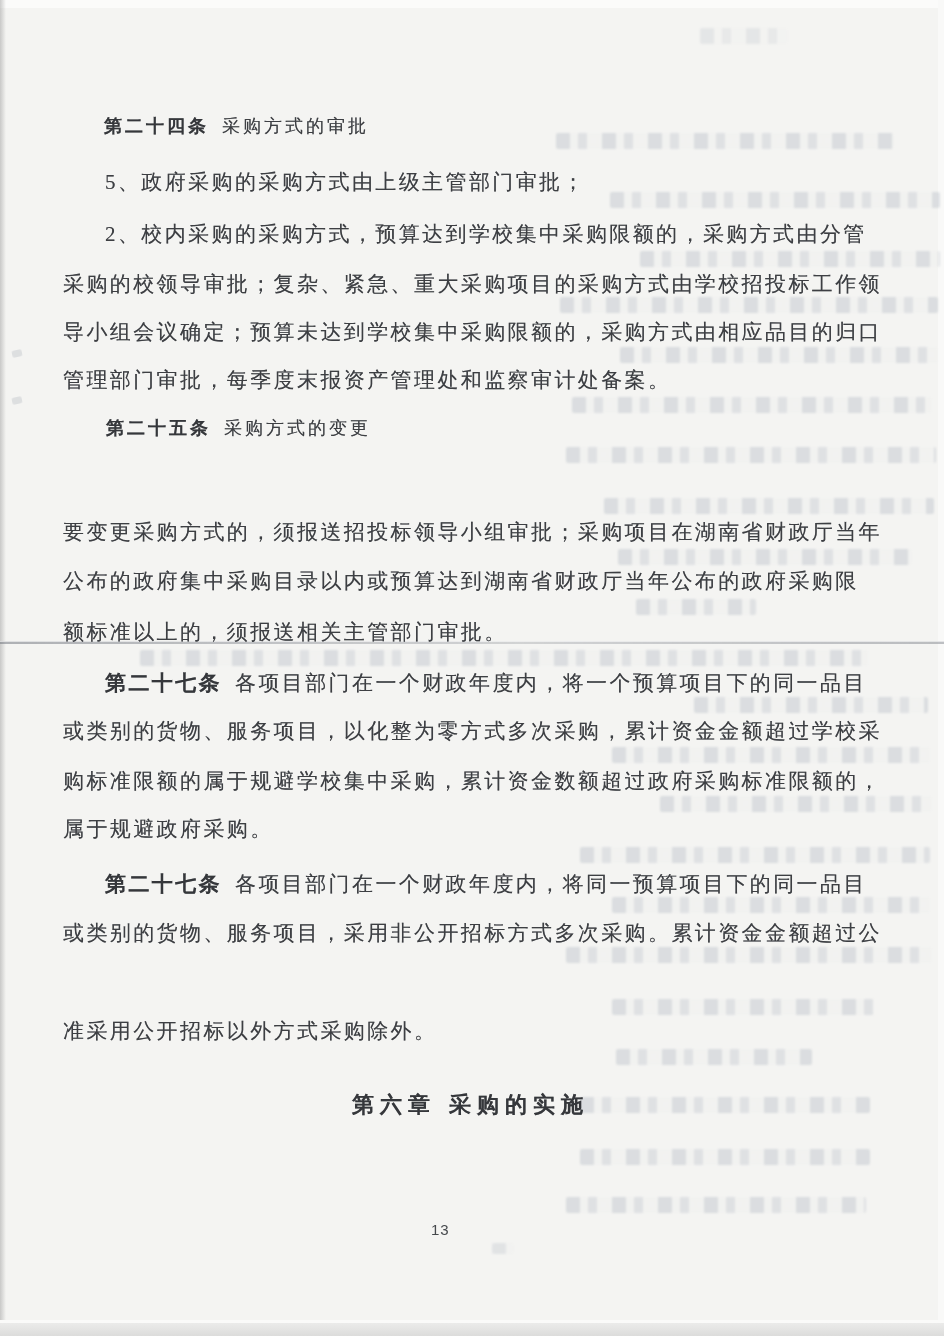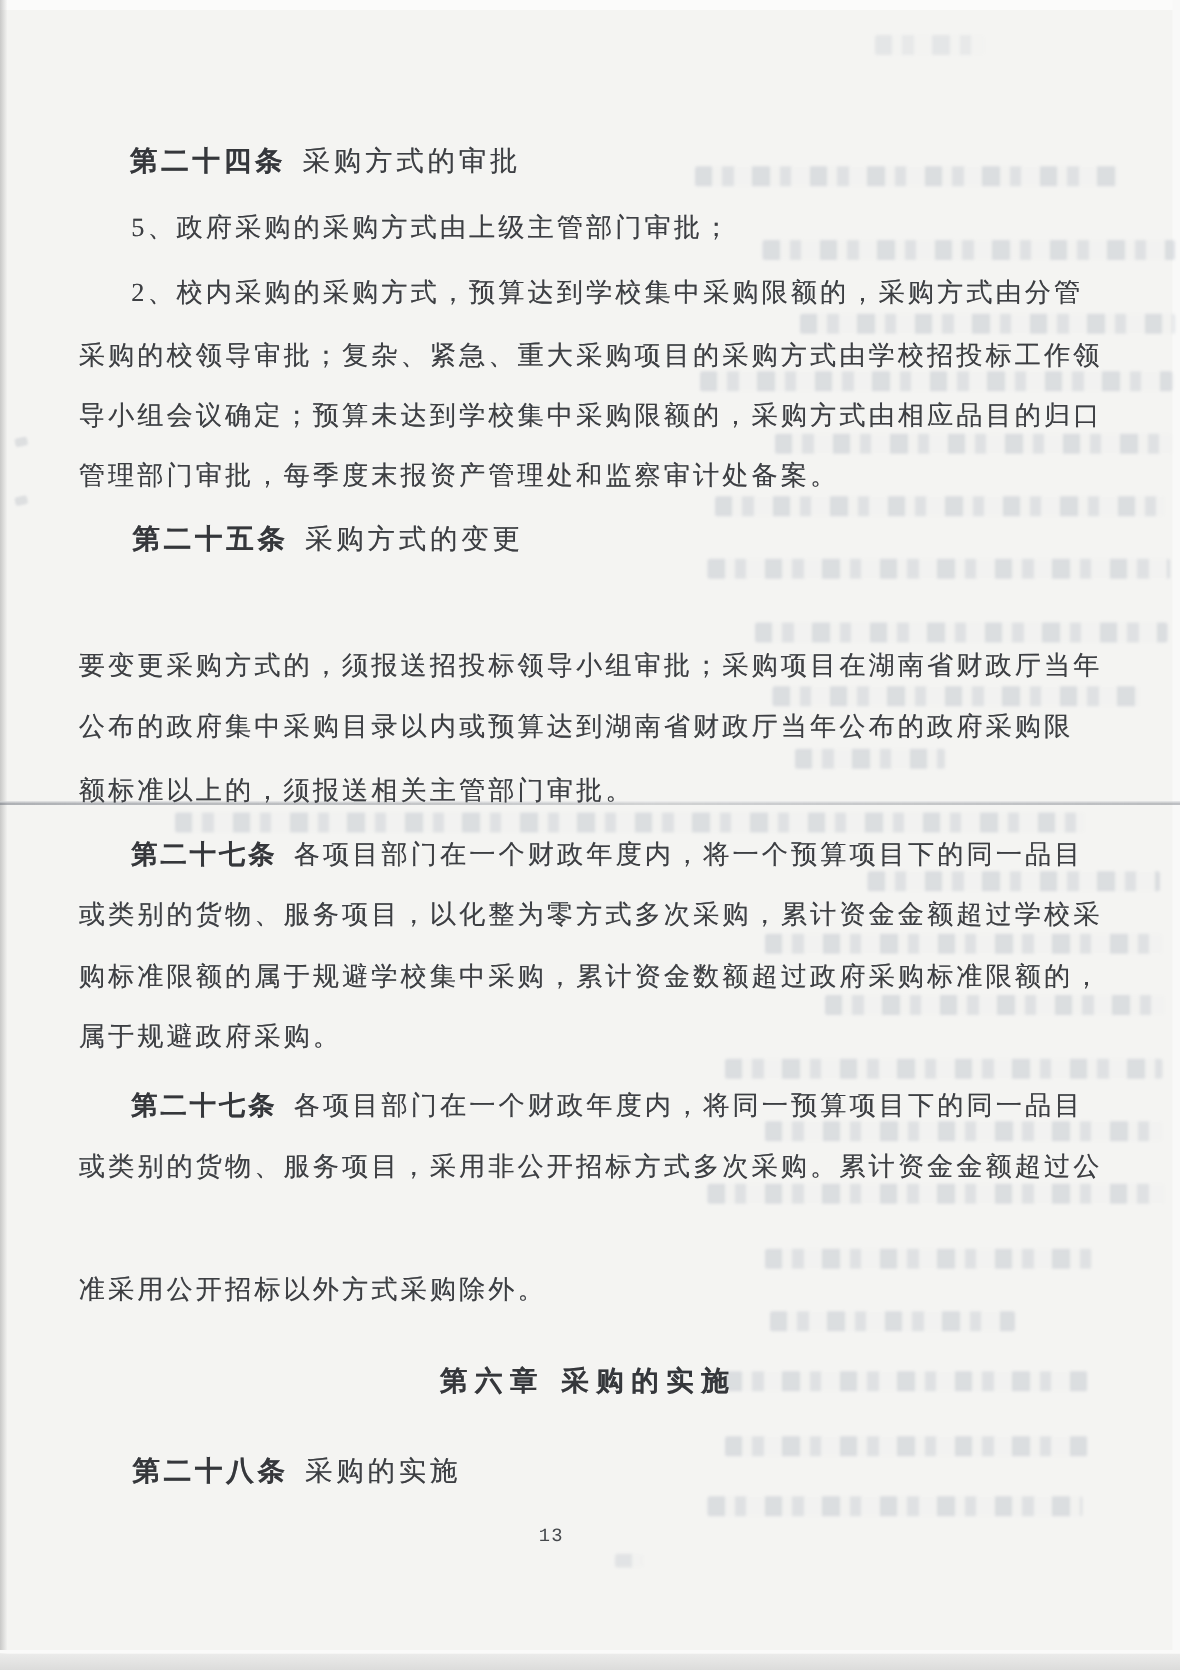--- a/index.html
+++ b/index.html
@@ -16,26 +16,26 @@
   .edge-right{position:absolute;right:0;top:0;width:6px;height:100%;background:#f9f9f8;}
   .edge-bottom-line{position:absolute;left:0;bottom:13px;width:100%;height:3px;background:#fafaf9;}
   .edge-bottom{position:absolute;left:0;bottom:0;width:100%;height:13px;
     background:linear-gradient(180deg,#ebebea,#dcdcdb);}
   
   .line{
     position:absolute;font-size:21px;letter-spacing:2.4px;color:#3d3f43;
     white-space:nowrap;line-height:1.2;
     text-shadow:0 0 .5px rgba(70,72,78,.55);
   }
-  .heading{font-size:22px;letter-spacing:3px;}
+  .heading{font-size:18px;letter-spacing:3px;}
   .bold{font-weight:700;color:#35373b;}
   .hgap{margin-left:13px;}
   .chapter{font-weight:700;font-size:22px;letter-spacing:6px;color:#35373b;}
   .pagenum{
-    position:absolute;font-family:Liberation Mono, monospace;
+    position:absolute;font-family:Liberation Sans, sans-serif;
     font-size:15px;color:#45484c;letter-spacing:1px;
   }
   
   .bleed{
     position:absolute;height:16px;opacity:.42;filter:blur(1.2px);border-radius:2px;
     background:repeating-linear-gradient(90deg,
       rgba(146,156,172,.62) 0 14px, rgba(146,156,172,.06) 14px 22px,
       rgba(146,156,172,.5) 22px 31px, rgba(146,156,172,.05) 31px 46px);
   }
   .bleed.faint{opacity:.25;}
@@ -118,19 +118,16 @@
   <div class="line" style="top:872px;left:105px">
     <span class="bold">第二十七条</span><span class="hgap">各项目部门在一个财政年度内，将同一预算项目下的同一品目</span>
   </div>
   <div class="line" style="top:921px;left:63px">或类别的货物、服务项目，采用非公开招标方式多次采购。累计资金金额超过公</div>
   <div class="line" style="top:1019px;left:63px">准采用公开招标以外方式采购除外。</div>
 
   <div class="line chapter" style="top:1092px;left:352px">
     <span>第六章</span><span class="hgap">采购的实施</span>
   </div>
 
-  <div class="line heading" style="top:1164px;left:106px">
-    <span class="bold">第二十八条</span><span class="hgap">采购的实施</span>
-  </div>
 
   <div class="pagenum" style="top:1221px;left:431px">13</div>
 
 </div>
 
 </body></html>

